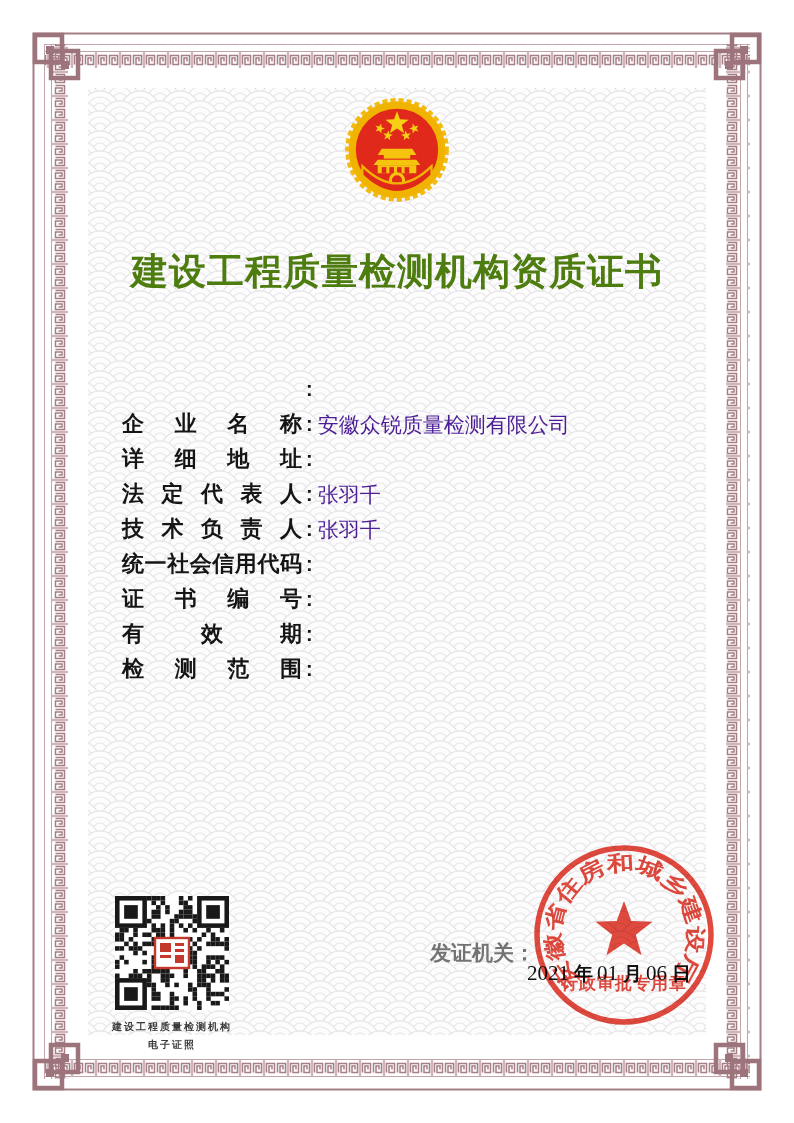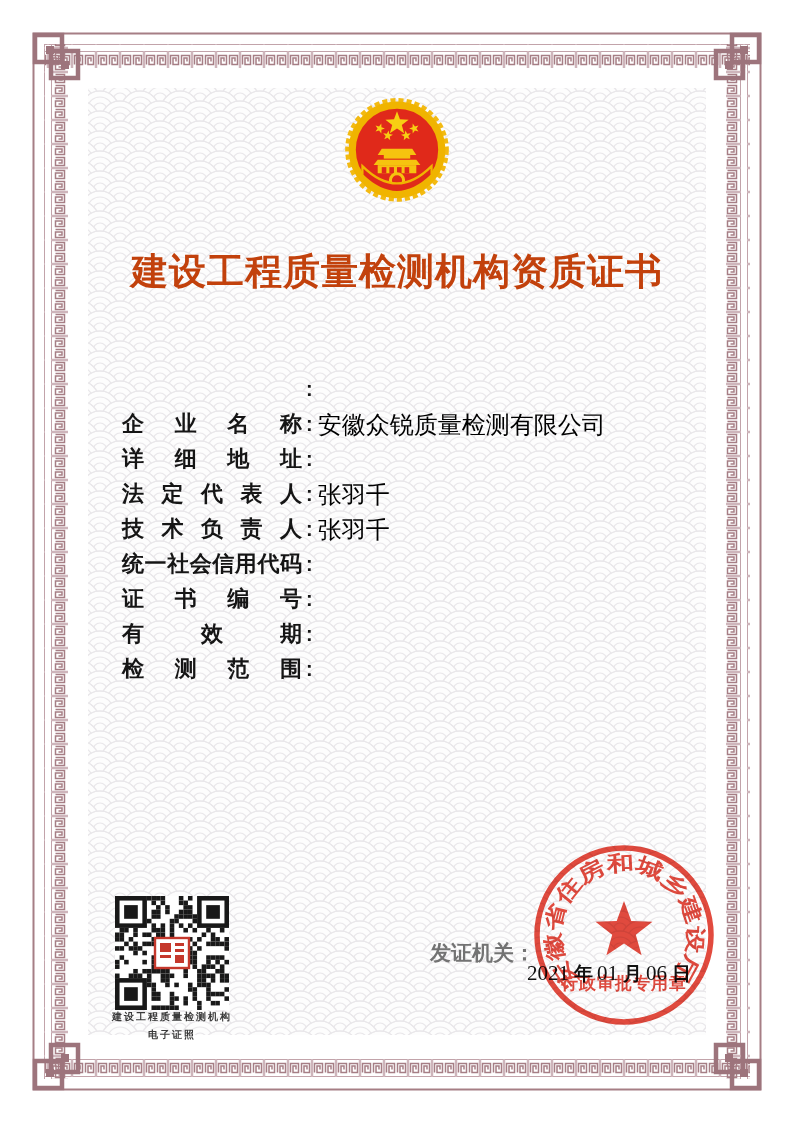--- a/index.html
+++ b/index.html
@@ -8,41 +8,41 @@
     font-family:"Liberation Sans",sans-serif;overflow:hidden;
   }
   .abs{position:absolute;}
   
   #frame-svg{left:0;top:0;width:794px;height:1123px;}
   
   #emblem{left:336px;top:96px;width:122px;height:124px;}
   
   #cert-title{
     left:0;top:247px;width:794px;text-align:center;
-    font-size:37px;font-weight:bold;letter-spacing:1px;color:#c2410c;
+    font-size:37px;font-weight:bold;letter-spacing:1px;color:#4d7c0f;
   }
   
   #fields{left:122px;top:376px;width:572px;}
   .field-row{display:flex;align-items:flex-start;margin-bottom:9px;}
   .f-label{
     width:180px;flex:0 0 180px;display:flex;justify-content:space-between;
     font-weight:bold;font-size:22px;line-height:26px;color:#151515;
   }
   .f-label i{font-style:normal;}
   .f-colon{font-weight:bold;font-size:20px;line-height:26px;color:#151515;margin:0 5px 0 4px;}
   .f-value{
-    flex:1;font-family:"Liberation Serif",serif;font-size:24px;line-height:24px;
-    color:#000000;padding-top:2px;word-break:break-all;
+    flex:1;font-family:"Liberation Serif",serif;font-size:21px;line-height:24px;
+    color:#4c1d95;padding-top:2px;word-break:break-all;
   }
   
   #qr-wrap{left:84px;top:896px;width:176px;text-align:center;}
   #qr-svg{display:block;margin:0 auto;width:114px;height:114px;}
   .qr-caption{
     font-family:"Liberation Serif",serif;font-size:10px;font-weight:bold;
-    letter-spacing:2px;color:#3a3a3a;line-height:13px;margin-top:0;
+    letter-spacing:2px;color:#3a3a3a;line-height:13px;margin-top:10px;
   }
   .qr-caption + .qr-caption{margin-top:5px;}
   
   #issuer-label{left:430px;top:939px;font-size:21px;font-weight:bold;color:#737373;}
   #issue-date{left:527px;top:961px;width:180px;font-size:20px;color:#111;white-space:nowrap;}
   #issue-date .num{font-family:"Liberation Serif",serif;font-size:21px;}
   #issue-date .unit{font-weight:bold;font-size:19px;margin:0 4px 0 5px;}
   
   #seal-svg{left:524px;top:835px;width:200px;height:200px;mix-blend-mode:multiply;opacity:.92;}
 </style>

